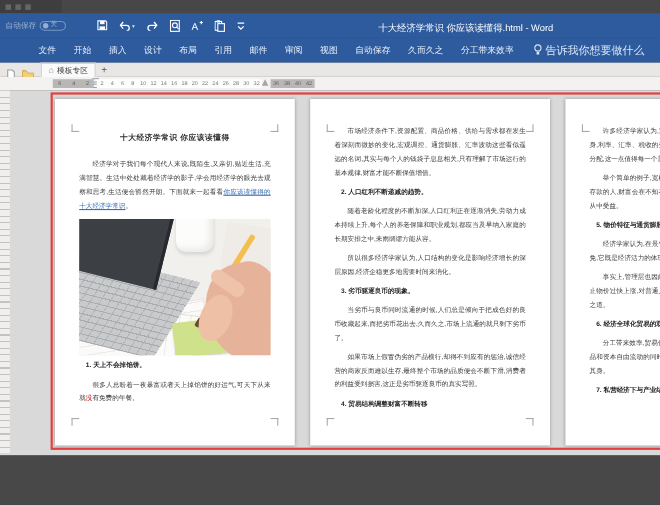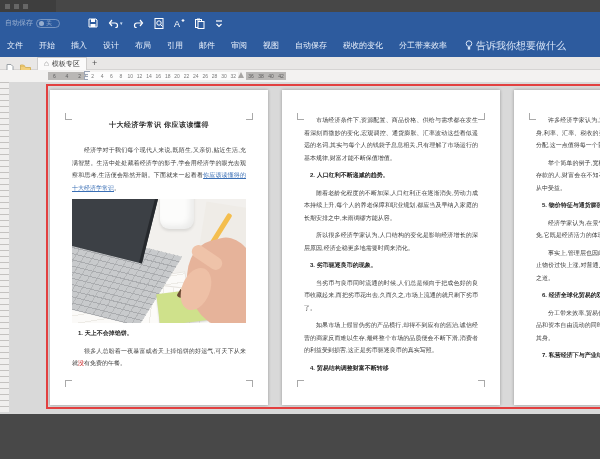--- a/index.html
+++ b/index.html
@@ -22,21 +22,21 @@
   .as-state{font-size:6px;color:#ffffff;line-height:1;}
   .qat{position:absolute;left:88px;top:3px;height:16px;display:flex;align-items:center;gap:10px;color:#fff;}
   .qat .qi{display:flex;align-items:center;justify-content:center;height:14px;}
   .qat svg{display:block;}
   .qat .caret{font-size:5px;color:#cfe0f5;margin-left:1px;}
   .doc-title{position:absolute;left:344px;top:8px;font-size:8.5px;color:#ffffff;white-space:nowrap;}
 
   
   .ribbon-row{position:absolute;left:0;top:34px;width:600px;height:23px;background:#2d5b9e;
     display:flex;align-items:center;}
-  .ribbon-tabs{display:flex;align-items:center;padding-left:7px;}
+  .ribbon-tabs{display:flex;align-items:center;padding-left:7px;margin-left:28px;}
   .ribbon-tabs span{font-size:8px;color:#eaf1fc;margin-right:16px;white-space:nowrap;cursor:default;}
   .tell-me{display:flex;align-items:center;gap:3px;margin-left:2px;}
   .tell-me .tm-text{font-size:10px;color:#d9e5f7;white-space:nowrap;font-family:Liberation Mono, monospace;}
 
   
   .office-tabbar{position:absolute;left:0;top:57px;width:600px;height:13px;background:#e9e7e6;
     border-bottom:1px solid #d6d4d3;box-sizing:border-box;}
   .ot-new{position:absolute;left:6px;top:2px;}
   .ot-folder{position:absolute;left:20px;top:2px;}
   .ot-tab{position:absolute;left:37px;top:0;height:13px;padding:0 6px;background:#fbfafa;
@@ -177,35 +177,36 @@
             <rect x="2" y="0.5" width="3" height="2" fill="#fff"></rect>
           </svg>
       </span>
       <span class="qi">
         <svg width="8" height="9" viewBox="0 0 8 9">
             <path d="M1 2 H7" stroke="#fff" stroke-width="1.2"></path>
             <path d="M1.5 5 L4 7.5 L6.5 5" fill="none" stroke="#fff" stroke-width="1.2"></path>
           </svg>
       </span>
     </div>
+    <div class="doc-title">十大经济学常识 你应该读懂得.html - Word</div>
   </div>
 
   <div class="ribbon-row">
     <div class="ribbon-tabs">
         <span>文件</span>
         <span>开始</span>
         <span>插入</span>
         <span>设计</span>
         <span>布局</span>
         <span>引用</span>
         <span>邮件</span>
         <span>审阅</span>
         <span>视图</span>
         <span>自动保存</span>
-        <span>税收的变化</span>
+        <span>久而久之</span>
         <span>分工带来效率</span>
       </div>
     <div class="tell-me">
       <svg width="8" height="11" viewBox="0 0 8 11">
           <circle cx="4" cy="3.6" r="2.8" fill="none" stroke="#d9e5f7" stroke-width="1"></circle>
           <rect x="2.8" y="7" width="2.4" height="2.6" fill="#d9e5f7"></rect>
         </svg>
       <span class="tm-text">告诉我你想要做什么</span>
     </div>
   </div>

